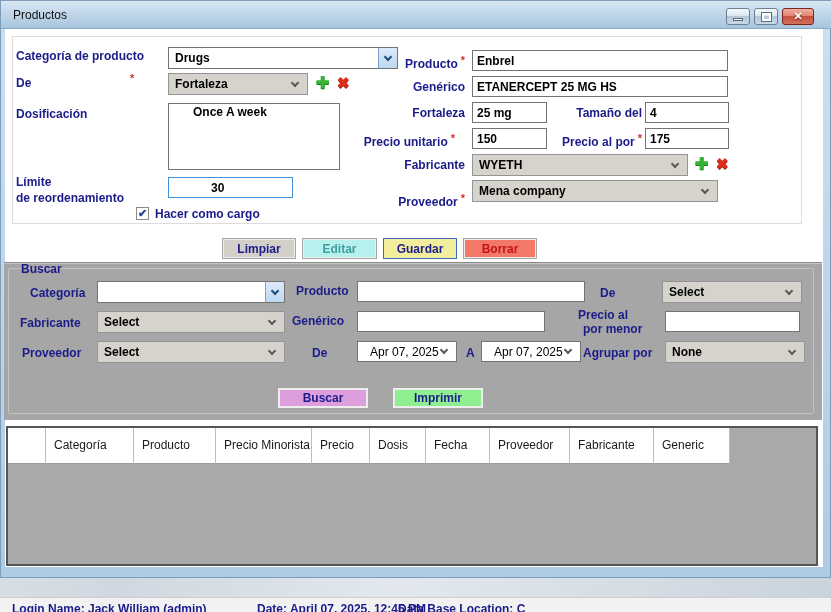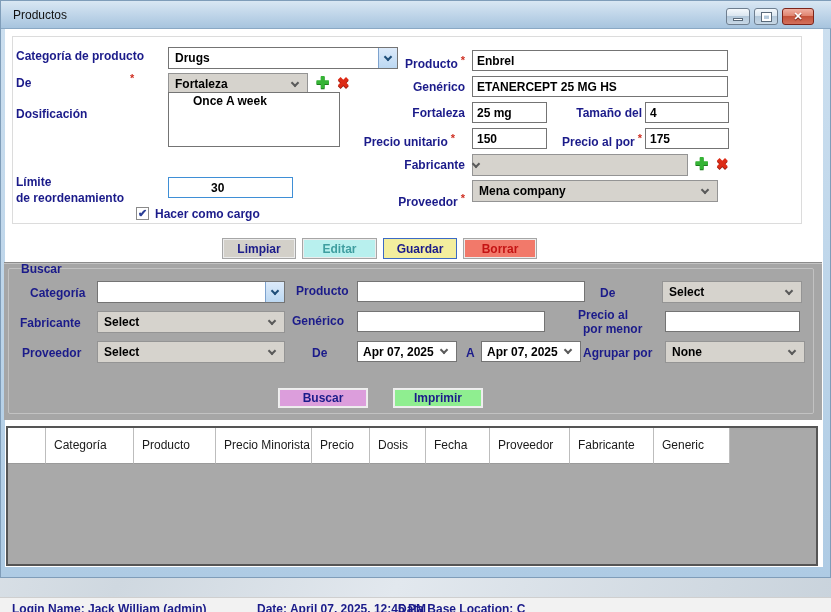--- a/index.html
+++ b/index.html
@@ -45,21 +45,21 @@
   .btn{position:absolute;height:21px;display:flex;align-items:center;justify-content:center;
     font-size:12px;font-weight:bold;border:1px solid #a6a6a6;box-shadow:inset 0 0 0 1px #ececec;cursor:default}
   
   .panel{position:absolute;left:4px;top:262px;width:818px;height:158px;background:#a6a6a6;
     border-top:1px solid #8c8c8c;box-shadow:inset 0 1px 0 #c4c4c4}
   .fieldset{position:absolute;left:8px;top:268px;width:806px;height:146px;
     border:1px solid #c2c2c2;border-radius:2px}
   .legend{position:absolute;left:18px;top:262px;padding:0 3px;background:transparent;
     font-size:12px;font-weight:bold;color:#1b1b8a}
   .datebox{position:absolute;height:21px;background:#fff;border:1px solid #747474;display:flex;align-items:center}
-  .datebox .txt{flex:1;font-size:12px;font-weight:bold;padding-left:5px;white-space:nowrap}
+  .datebox .txt{flex:1;font-size:12px;font-weight:normal;padding-left:12px;white-space:nowrap}
   
   .grid{position:absolute;left:6px;top:426px;width:812px;height:140px;background:#a9a9a9;border:2px solid #555}
   .grid-head{position:absolute;left:0;top:0;height:36px;display:flex}
   .hcell{background:#fff;border-right:1px solid #bdbdbd;border-bottom:1px solid #9a9a9a;
     font-size:12px;color:#1a1a1a;display:flex;align-items:center;padding-left:8px;line-height:1.15}
   
   .statusbar{position:absolute;left:0;top:597px;width:831px;height:15px;background:#f2f2f2;
     border-top:1px solid #cfcfcf;overflow:hidden}
   .statusbar span{position:absolute;top:4px;font-size:12px;font-weight:bold;color:#1b1b8a;white-space:nowrap}
 </style>
@@ -98,21 +98,21 @@
   <div class="lbl" style="left:16px;top:76px">De</div>
   <div class="lbl req" style="left:127px;top:72px">*</div>
   <div class="combo" style="left:168px;top:73px;width:140px;height:22px">
     <span class="txt">Fortaleza</span>
     <span class="chev"></span>
   </div>
   <span class="icon-plus" style="left:316px;top:73px">✚</span>
   <span class="icon-del" style="left:337px;top:74px">✖</span>
 
   <div class="lbl" style="left:16px;top:107px">Dosificación</div>
-  <textarea class="inp" style="left: 168px; top: 92px; width: 172px; height: 55px; resize: none; padding-left: 24px;">Once A week</textarea>
+  <textarea class="inp" style="left: 168px; top: 103px; width: 172px; height: 67px; resize: none; padding-left: 24px;">Once A week</textarea>
 
   <div class="lbl" style="left:16px;top:175px">Límite</div>
   <div class="lbl" style="left:16px;top:191px">de reordenamiento</div>
   <input class="inp focus" style="left: 168px; top: 177px; width: 125px; height: 21px; padding-left: 42px;" value="30">
 
   <div class="cb" style="left:136px;top:207px">
     <span class="mark">✔</span>
   </div>
   <div class="lbl" style="left:155px;top:207px">Hacer como cargo</div>
 
@@ -127,20 +127,21 @@
   <div class="lbl" style="left:557px;top:106px;width:85px;text-align:right">Tamaño del</div>
   <input class="inp" style="left: 645px; top: 102px; width: 84px; height: 21px;" value="4">
 
   <div class="lbl" style="left:360px;top:132px;width:95px;text-align:right"><span>Precio unitario</span><span class="req">*</span></div>
   <input class="inp" style="left: 472px; top: 128px; width: 75px; height: 21px;" value="150">
   <div class="lbl" style="left:548px;top:132px;width:94px;text-align:right"><span>Precio al por</span><span class="req">*</span></div>
   <input class="inp" style="left: 645px; top: 128px; width: 84px; height: 21px;" value="175">
 
   <div class="lbl" style="left:370px;top:158px;width:95px;text-align:right">Fabricante</div>
   <div class="combo" style="left:472px;top:154px;width:216px;height:22px">
+    <span class="txt">WYETH</span>
     <span class="chev"></span>
   </div>
   <span class="icon-plus" style="left:695px;top:154px">✚</span>
   <span class="icon-del" style="left:716px;top:155px">✖</span>
 
   <div class="lbl" style="left:370px;top:192px;width:95px;text-align:right"><span>Proveedor</span><span class="req">*</span></div>
   <div class="combo" style="left:472px;top:180px;width:246px;height:22px">
     <span class="txt">Mena company</span>
     <span class="chev"></span>
   </div>

